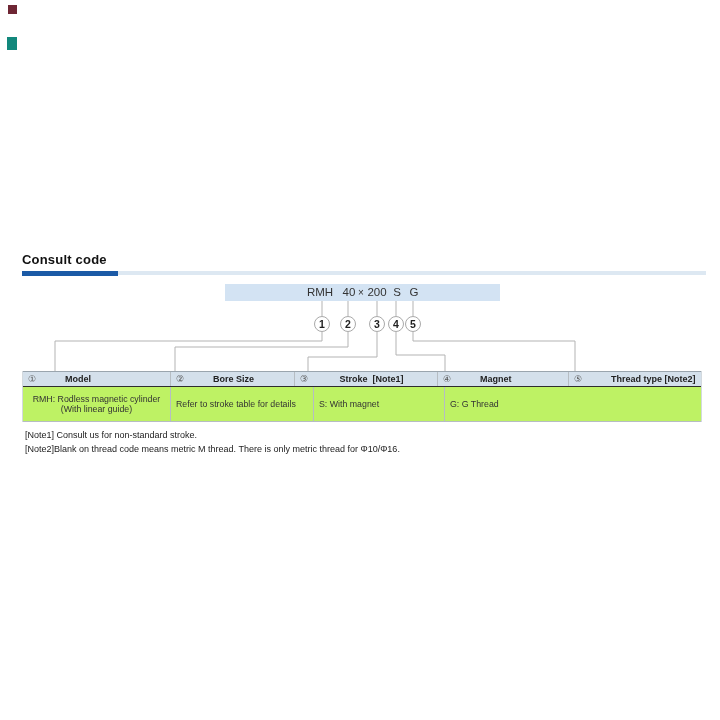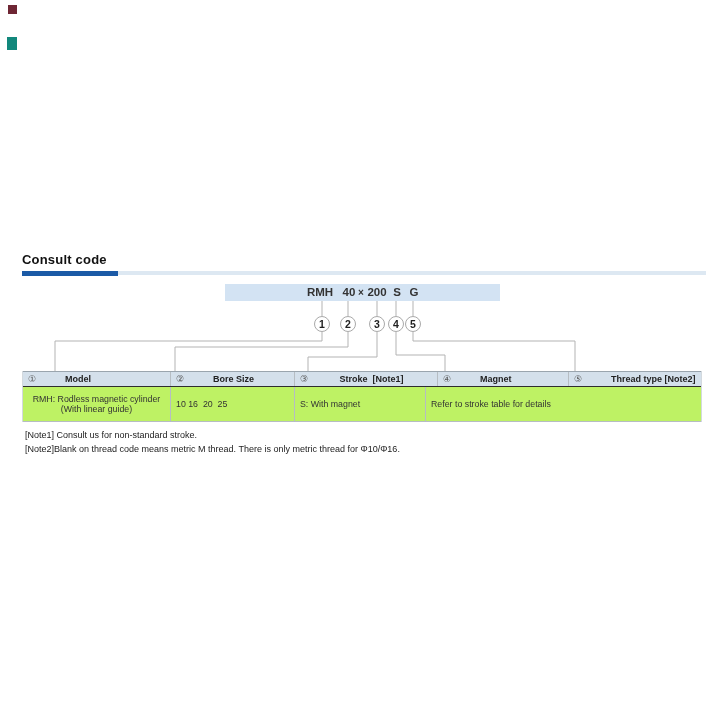--- a/index.html
+++ b/index.html
@@ -15,21 +15,21 @@
 
   
   #section-title{left:22px;top:252px;font-size:13px;font-weight:bold;color:#111;letter-spacing:0.2px;}
   #accent-dark{left:22px;top:271px;width:96px;height:5px;background:#1b5aa6;}
   #accent-light{left:118px;top:271px;width:588px;height:4px;background:#dde8f2;}
 
   
   #code-bar{left:225px;top:284px;width:275px;height:17px;background:#d3e3f3;}
   .code-token{
     position:absolute;top:284px;height:17px;line-height:17px;
-    font-size:11.5px;font-weight:bold;color:#333;
+    font-size:11.5px;font-weight:normal;color:#333;
     transform:translateX(-50%);white-space:pre;
   }
   .code-x{font-size:10px;}
 
   
   #connectors{left:0;top:0;pointer-events:none;}
   #connectors polyline{fill:none;stroke:#b3b3b3;stroke-width:1;}
 
   
   .callout{
@@ -116,28 +116,28 @@
     <div class="cell c4">
       <span class="hnum">⑤</span>
         <span class="hlabel">Thread type [Note2]</span>
     </div>
   </div>
   <div class="trow brow">
     <div class="cell c0 bcell-center">
       <span class="bline">RMH: Rodless magnetic cylinder</span>
       <span class="bline">(With linear guide)</span>
     </div>
-    <div class="cell c1">
-      <span class="bline">10 16  20  25</span>
+    <div class="cell c2">
+      <span class="bline">Refer to stroke table for details</span>
     </div>
     <div class="cell c3">
       <span class="bline">S: With magnet</span>
     </div>
-    <div class="cell c2">
-      <span class="bline">Refer to stroke table for details</span>
+    <div class="cell c4">
+      <span class="bline">G: G Thread</span>
     </div>
   </div>
 </div>
 
 <div class="abs" id="notes">
   <div class="note-line">[Note1] Consult us for non-standard stroke.</div>
   <div class="note-line">[Note2]Blank on thread code means metric M thread. There is only metric thread for Φ10/Φ16.</div>
 </div>
 
 </body></html>

